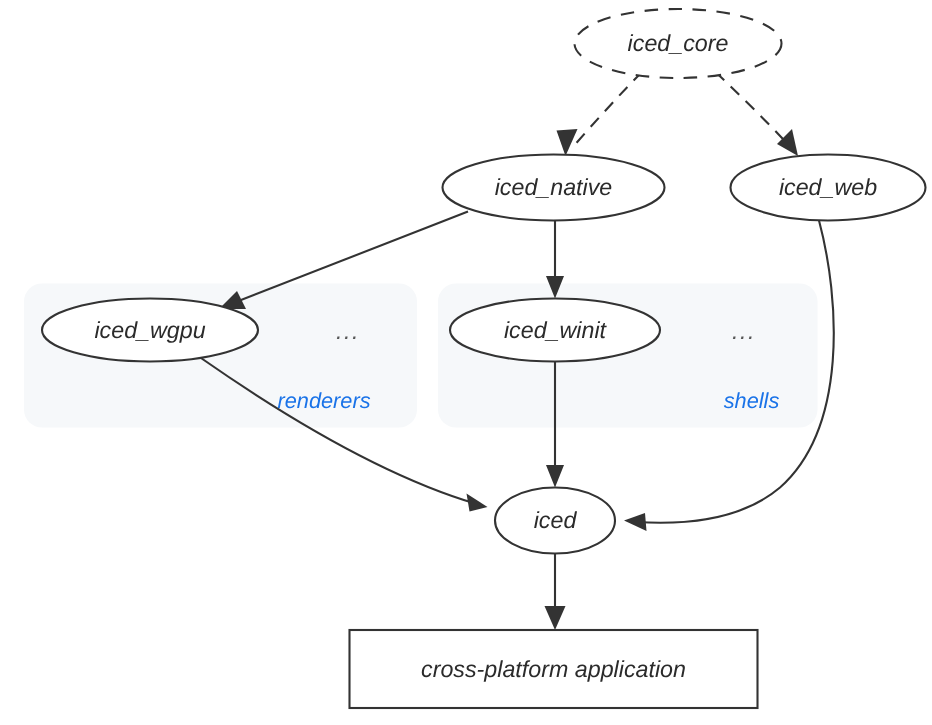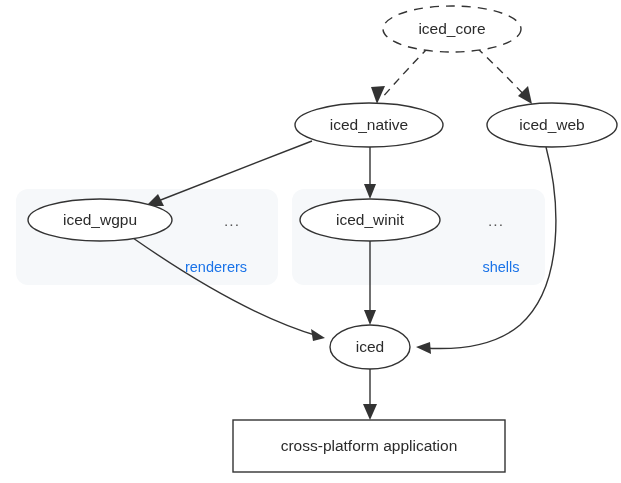--- a/index.html
+++ b/index.html
@@ -9,20 +9,21 @@
   }
   body {
     font-family: "Liberation Sans", sans-serif;
   }
   #diagram-root {
     position: relative;
     width: 621px;
     height: 483px;
     background: #ffffff;
     overflow: hidden;
+    font-style: italic;
   }
   svg#graph {
     position: absolute;
     left: 0;
     top: 0;
     width: 621px;
     height: 483px;
     display: block;
   }
   .node-shape {

